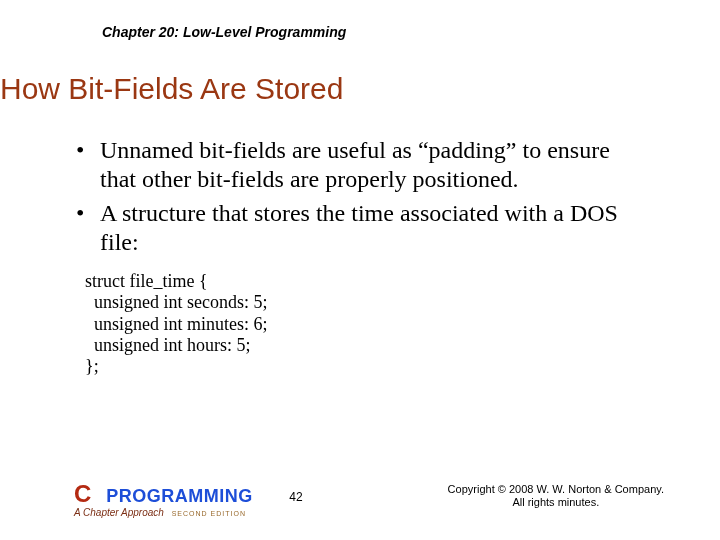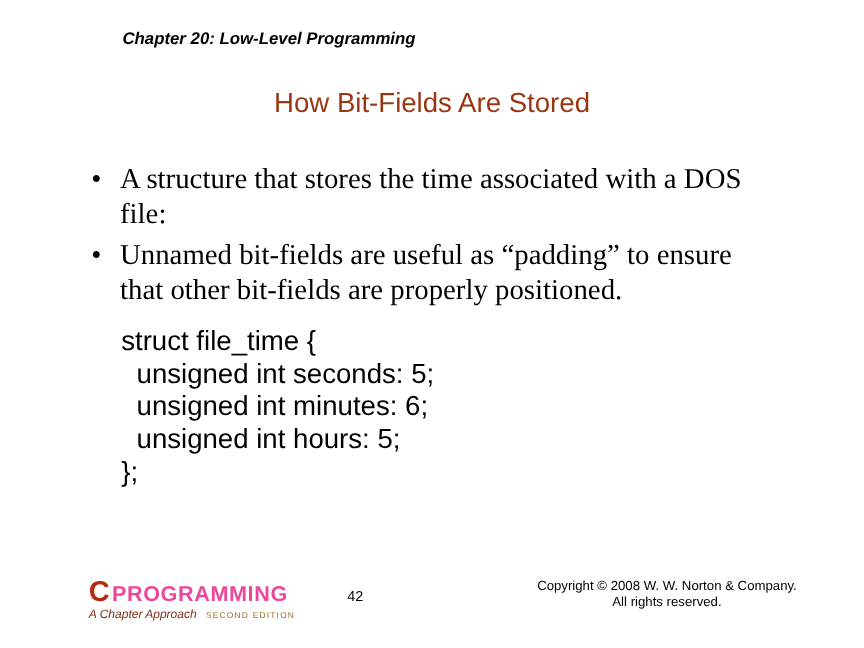--- a/index.html
+++ b/index.html
@@ -28,23 +28,23 @@
     font-size: 14px;
     font-style: italic;
     color: #000000;
     margin-left: 28px;
   }
   .title {
     position: absolute;
     top: 72px;
     left: 0;
     width: 720px;
-    text-align: center;
+    text-align: left;
     font-family: Arial, Helvetica, sans-serif;
-    font-size: 23px;
+    font-size: 30px;
     color: #9a3712;
   }
   .body {
     position: absolute;
     top: 136px;
     left: 74px;
     right: 70px;
     font-size: 24px;
     line-height: 1.22;
   }
@@ -59,25 +59,25 @@
     margin-bottom: 4px;
   }
   .bullets li::before {
     content: "•";
     position: absolute;
     left: 2px;
     top: 0;
     font-size: 24px;
   }
   .code {
-    font-family: Liberation Sans, sans-serif;
-    font-size: 23px;
+    font-family: Liberation Serif, serif;
+    font-size: 18px;
     white-space: pre;
     margin-top: 14px;
-    margin-left: 27px;
+    margin-left: 11px;
     line-height: 1.18;
   }
   .footer {
     position: absolute;
     bottom: 22px;
     left: 0;
     width: 720px;
     height: 44px;
   }
   .logo {
@@ -92,23 +92,23 @@
   }
   .logo-c {
     font-weight: 900;
     font-size: 24px;
     color: #b42a12;
     letter-spacing: -1px;
   }
   .logo-prog {
     font-weight: 900;
     font-size: 18px;
-    color: #ec4899;
+    color: #1d4ed8;
     letter-spacing: 0.5px;
-    margin-left: 3px;
+    margin-left: 16px;
   }
   .logo-sub {
     font-style: italic;
     font-size: 10px;
     color: #7b2e14;
     margin-top: -1px;
   }
   .logo-ed {
     font-size: 7px;
     color: #996a2d;
@@ -141,22 +141,22 @@
 <body>
 
 <div class="slide">
 
   <div class="chapter-heading">Chapter 20: Low-Level Programming</div>
 
   <div class="title">How Bit-Fields Are Stored</div>
 
   <div class="body">
     <ul class="bullets">
+      <li>Unnamed bit-fields are useful as “padding” to ensure that other bit-fields are properly positioned.</li>
       <li>A structure that stores the time associated with a DOS file:</li>
-      <li>Unnamed bit-fields are useful as “padding” to ensure that other bit-fields are properly positioned.</li>
     </ul>
     <div class="code">struct file_time {
   unsigned int seconds: 5;
   unsigned int minutes: 6;
   unsigned int hours: 5;
 };</div>
   </div>
 
   <div class="footer">
     <div class="logo">
@@ -165,17 +165,17 @@
         <span class="logo-prog">PROGRAMMING</span>
       </div>
       <div class="logo-sub">
         <span>A Chapter Approach</span>
         <span class="logo-ed">SECOND EDITION</span>
       </div>
     </div>
     <div class="page-num">42</div>
     <div class="copyright">
       <div>Copyright © 2008 W. W. Norton &amp; Company.</div>
-      <div>All rights reserved.</div>
+      <div>All rights minutes.</div>
     </div>
   </div>
 
 </div>
 
 </body></html>

